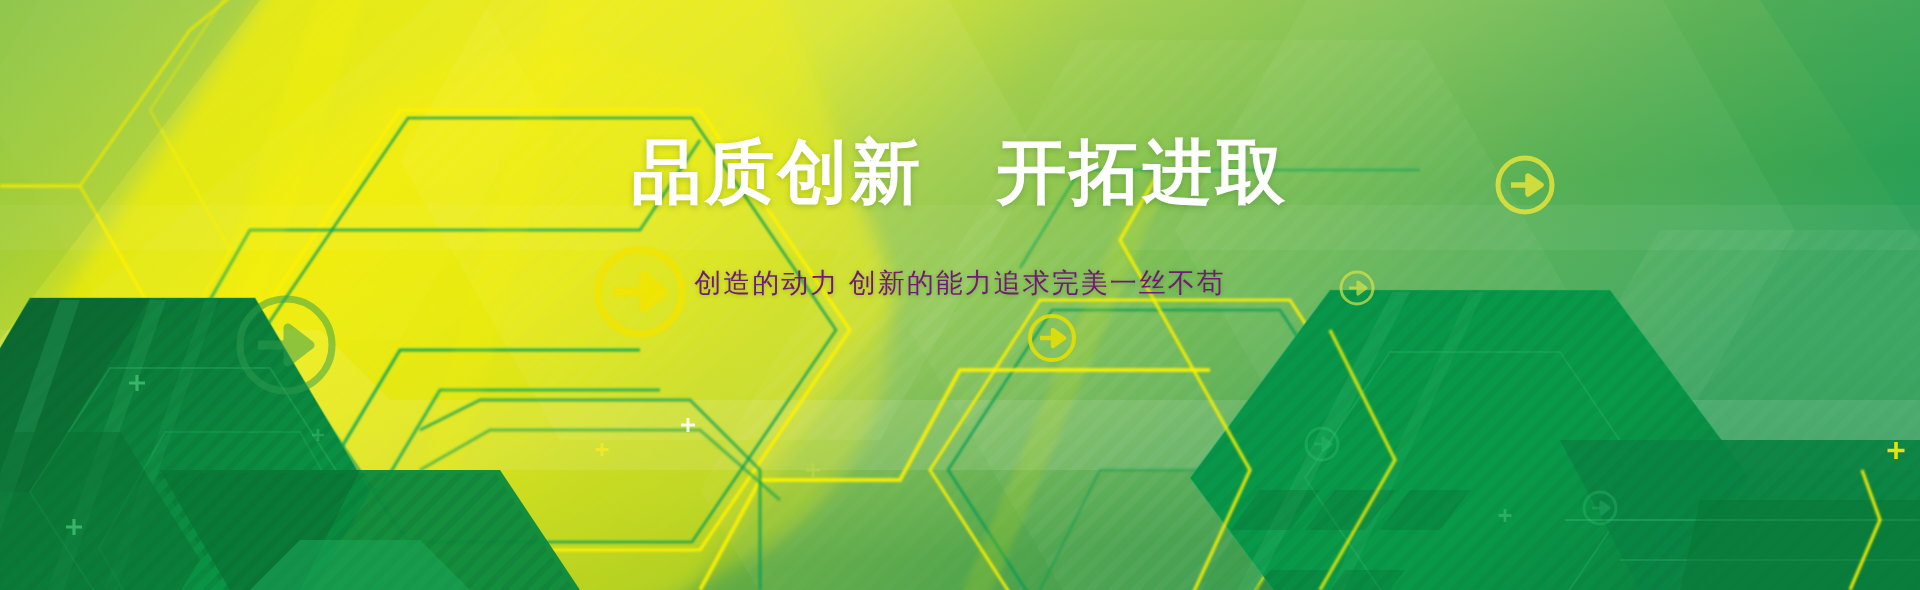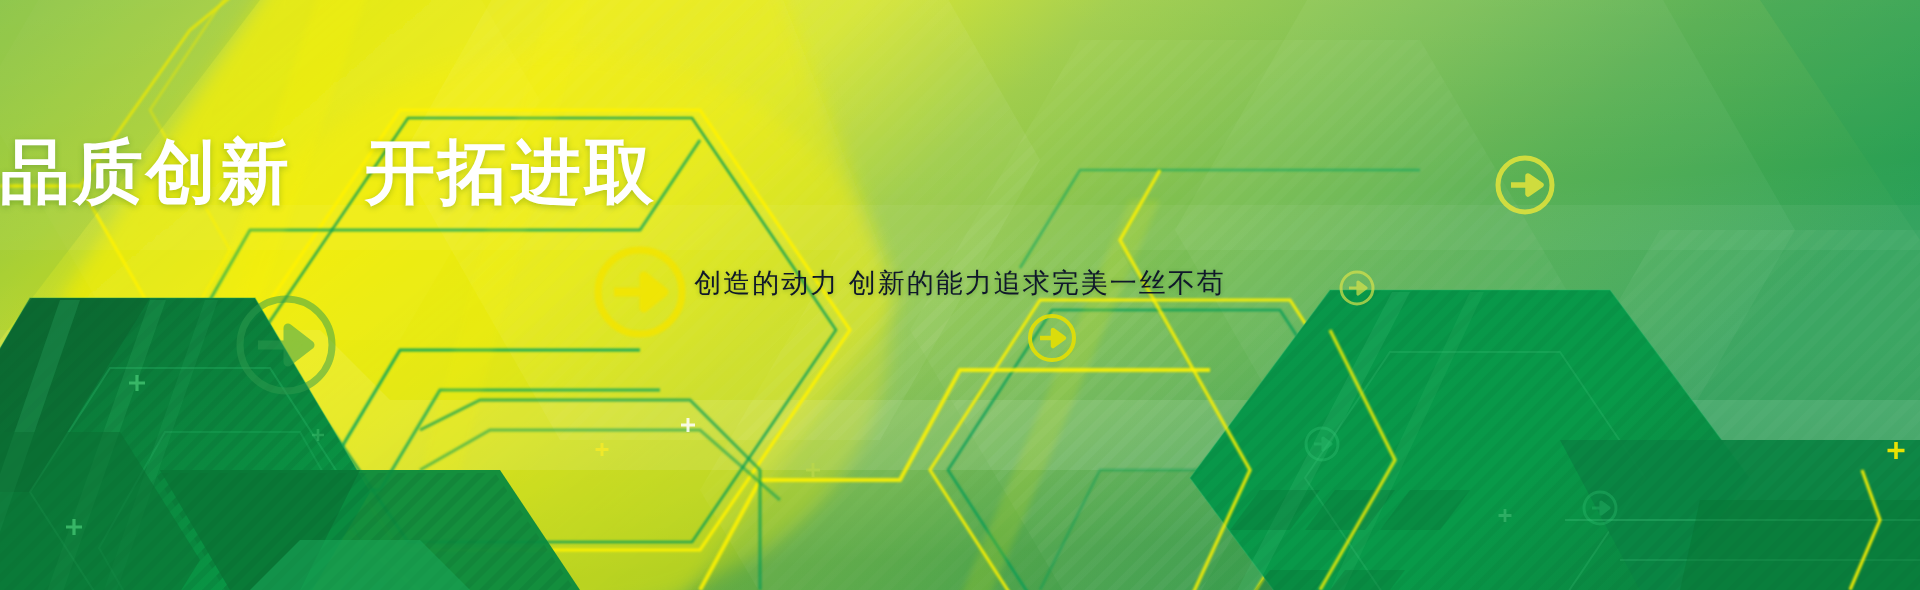--- a/index.html
+++ b/index.html
@@ -35,37 +35,37 @@
     width: 1920px;
     height: 590px;
     pointer-events: none;
   }
 
   .headline {
     position: absolute;
     left: 0;
     top: 136px;
     width: 1920px;
-    text-align: left;
+    text-align: center;
     color: #ffffff;
     font-size: 70px;
     font-weight: bold;
     letter-spacing: 3px;
     line-height: 1.05;
     white-space: pre;
     text-shadow: 0 2px 6px rgba(30,90,20,0.28);
   }
 
   .subline {
     position: absolute;
     left: 0;
     top: 265px;
     width: 1920px;
     text-align: center;
-    color: #0f172a;
+    color: #701a75;
     font-size: 27px;
     font-weight: normal;
     letter-spacing: 2px;
     white-space: pre;
     text-shadow: 0 1px 4px rgba(30,90,20,0.30);
   }
 </style>
 </head>
 <body>
 

